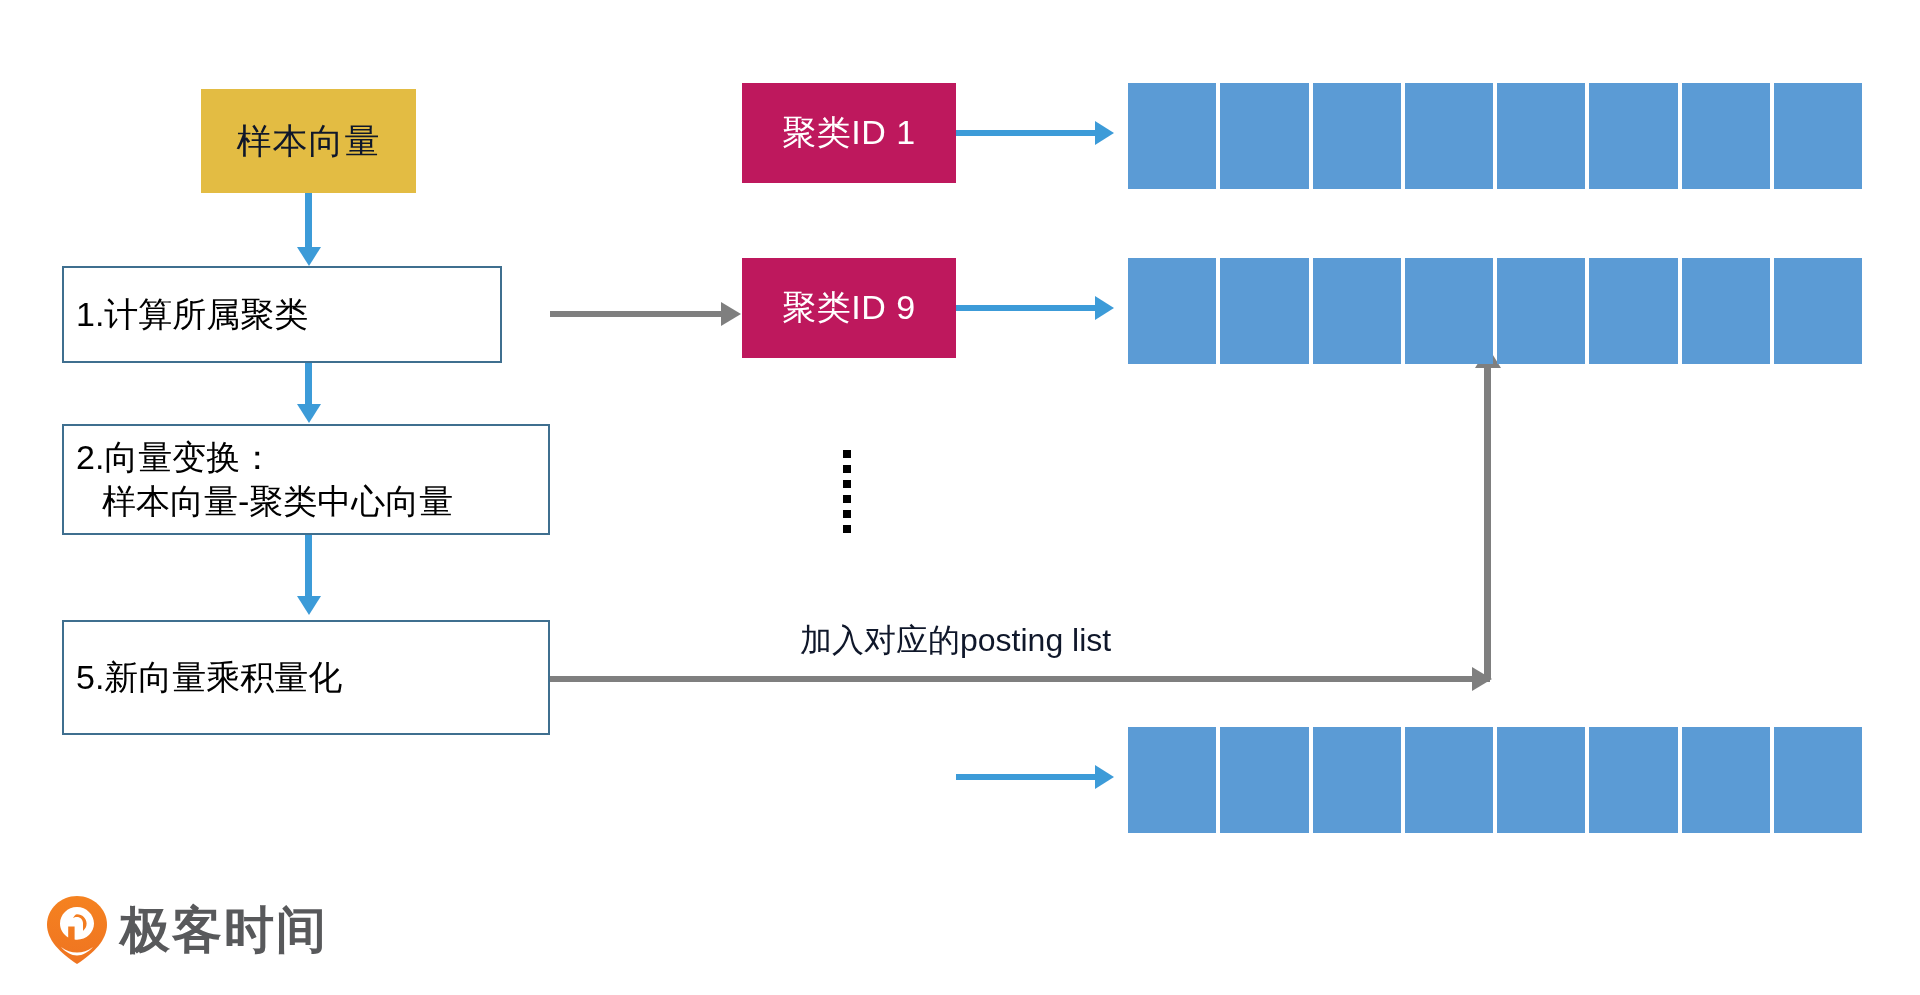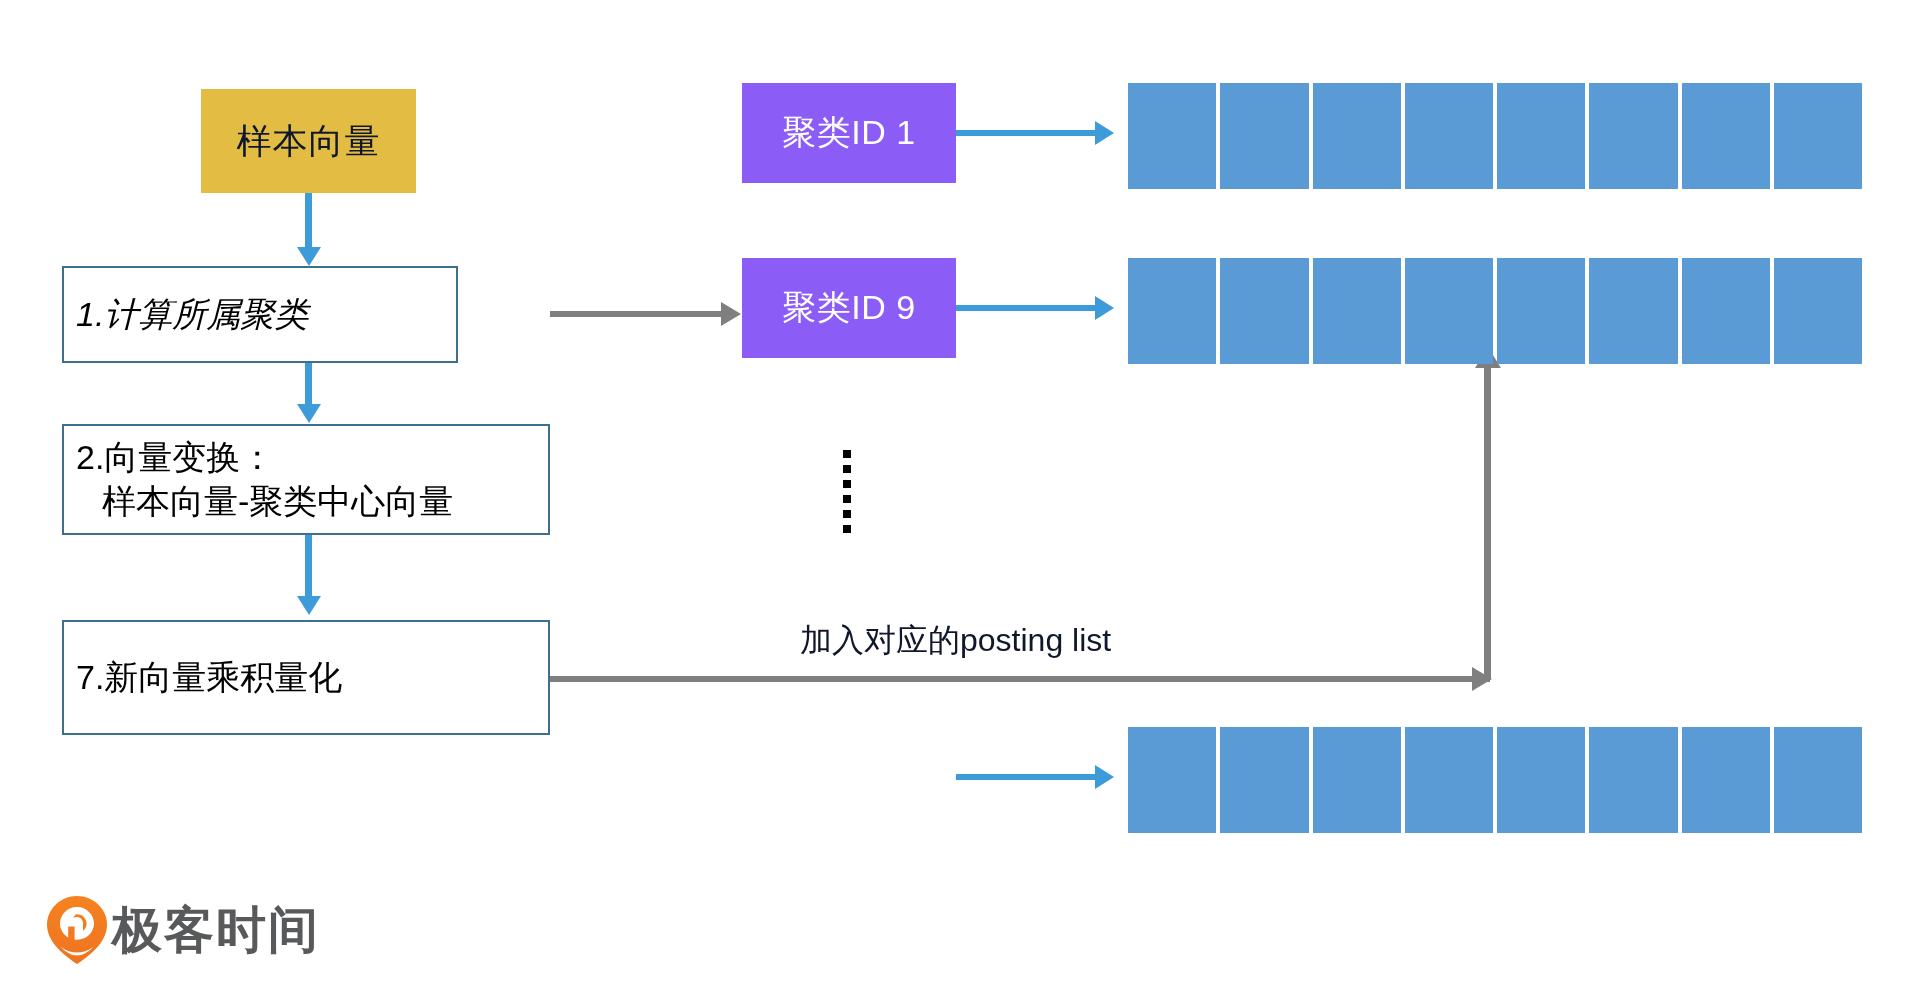--- a/index.html
+++ b/index.html
@@ -35,29 +35,29 @@
     background: #ffffff;
     border: 2px solid #3f6f8f;
     box-sizing: border-box;
     display: flex;
     flex-direction: column;
     justify-content: center;
     color: #000000;
     font-size: 34px;
     padding-left: 12px;
   }
-  .step1 { left: 62px; top: 266px; width: 396px; height: 97px; font-style: italic; }
+  .step1 { left: 62px; top: 266px; width: 440px; height: 97px; }
   .step2 { left: 62px; top: 424px; width: 488px; height: 111px; }
   .step3 { left: 62px; top: 620px; width: 488px; height: 115px; }
   .step-line { line-height: 1.28; white-space: pre; }
   .indent { padding-left: 26px; }
 
   
   .cluster-box {
-    background: #8b5cf6;
+    background: #be185d;
     display: flex;
     align-items: center;
     justify-content: center;
     color: #ffffff;
     font-size: 34px;
     letter-spacing: 0.5px;
   }
   .cluster1 { left: 742px; top: 83px;  width: 214px; height: 100px; }
   .cluster2 { left: 742px; top: 258px; width: 214px; height: 100px; }
   .clustern { left: 742px; top: 727px; width: 214px; height: 100px; }
@@ -125,21 +125,21 @@
     font-size: 32px;
     color: #0f172a;
     white-space: nowrap;
   }
 
   
   .logo-wrap {
     left: 46px; top: 895px;
     display: flex;
     align-items: center;
-    gap: 4px;
+    gap: 12px;
   }
   .logo-mark {
     position: relative;
     width: 62px; height: 70px;
   }
   .logo-text {
     font-size: 50px;
     font-weight: bold;
     color: #58595b;
     letter-spacing: 2px;
@@ -167,21 +167,21 @@
 
   <div class="abs step-box step2">
     <span class="step-line">2.向量变换：</span>
     <span class="step-line indent">样本向量-聚类中心向量</span>
   </div>
 
   <div class="abs blue-shaft v-shaft" style="left:305px; top:535px; height:62px;"></div>
   <div class="abs arrow-down" style="left:297px; top:596px;"></div>
 
   <div class="abs step-box step3">
-    <span class="step-line">7.新向量乘积量化</span>
+    <span class="step-line">5.新向量乘积量化</span>
   </div>
 
   <div class="abs gray-shaft gray-h" style="left:550px; top:311px; width:172px;"></div>
   <div class="abs arrow-right-gray" style="left:721px; top:302px;"></div>
 
   <div class="abs gray-shaft gray-h" style="left:550px; top:676px; width:940px;"></div>
   <div class="abs arrow-right-gray" style="left:1472px; top:667px;"></div>
   <div class="abs gray-shaft gray-v" style="left:1484px; top:367px; height:312px;"></div>
   <div class="abs arrow-up-gray" style="left:1475px; top:347px;"></div>
 

